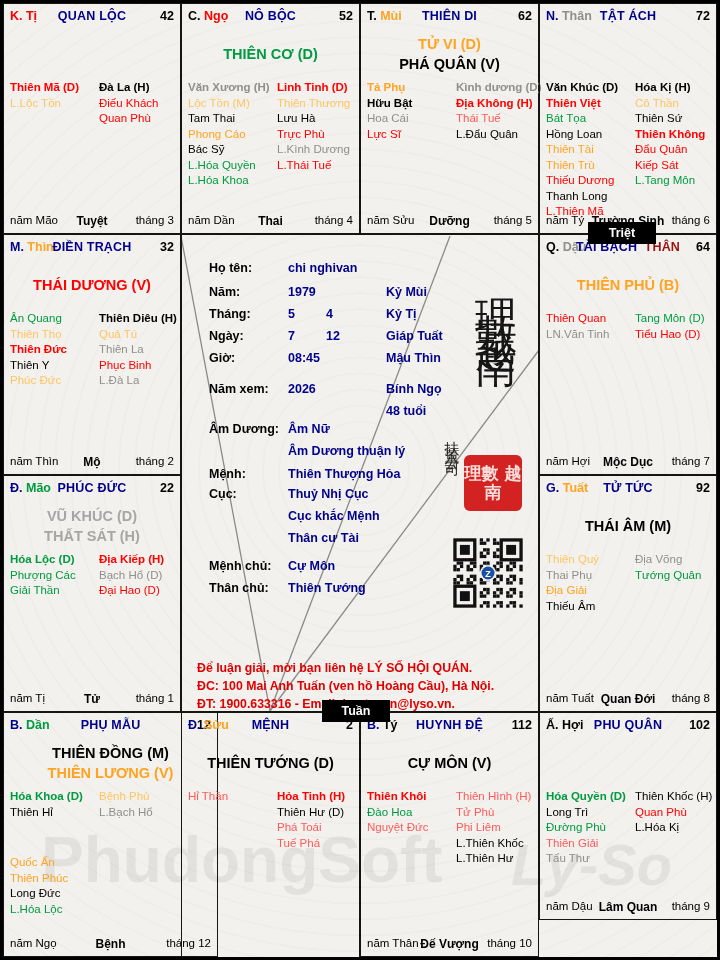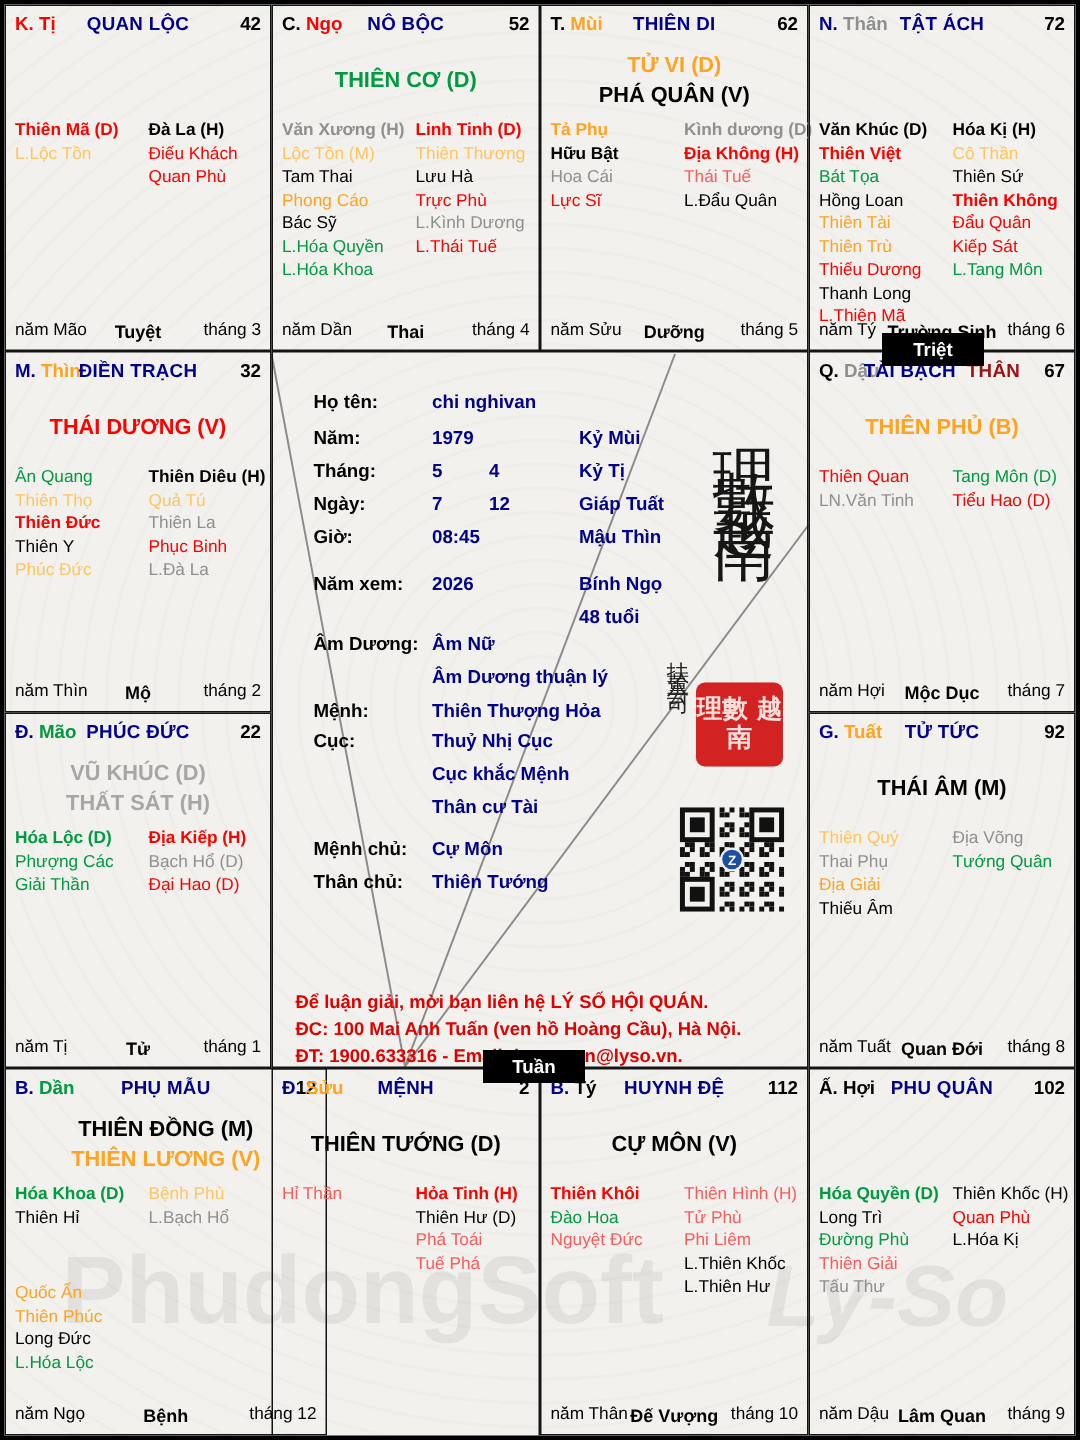--- a/index.html
+++ b/index.html
@@ -202,21 +202,21 @@
         <div class="binfo">
           <span class="bnam">năm Thìn</span>
           <span class="bvong">Mộ</span>
           <span class="bthang">tháng 2</span>
         </div>
       </div>
       <div class="cell" style="left: 536px; top: 231px; width: 178px; height: 241px;">
         <div class="hdr">
           <span class="canchi"><span style="color: rgb(0, 0, 0);">Q. </span><span style="color: rgb(143, 143, 143);">Dậu</span></span>
           <span class="pname">TÀI BẠCH<span style="color: rgb(153, 17, 17);">&nbsp;&nbsp;THÂN</span></span>
-          <span class="pnum">67</span>
+          <span class="pnum">64</span>
         </div>
         <div class="majors">
           <div style="color: rgb(255, 163, 33);">THIÊN PHỦ (B)</div>
         </div>
         <div class="cols">
           <div class="colL">
             <div class="star" style="color: rgb(255, 0, 0);">Thiên Quan</div>
             <div class="star" style="color: rgb(143, 143, 143);">LN.Văn Tinh</div>
           </div>
           <div class="colR">
@@ -363,21 +363,21 @@
             <div class="star" style="color: rgb(0, 0, 0);">L.Thiên Khốc</div>
             <div class="star" style="color: rgb(0, 0, 0);">L.Thiên Hư</div>
           </div>
         </div>
         <div class="binfo">
           <span class="bnam">năm Thân</span>
           <span class="bvong">Đế Vượng</span>
           <span class="bthang">tháng 10</span>
         </div>
       </div>
-      <div class="cell" style="left: 536px; top: 709px; width: 178px; height: 245px;">
+      <div class="cell" style="left: 536px; top: 709px; width: 178px; height: 208px;">
         <div class="hdr">
           <span class="canchi"><span style="color: rgb(0, 0, 0);">Ấ. </span><span style="color: rgb(0, 0, 0);">Hợi</span></span>
           <span class="pname">PHU QUÂN</span>
           <span class="pnum">102</span>
         </div>
         <div class="cols">
           <div class="colL">
             <div class="star" style="color: rgb(0, 154, 65); font-weight: bold;">Hóa Quyền (D)</div>
             <div class="star" style="color: rgb(0, 0, 0);">Long Trì</div>
             <div class="star" style="color: rgb(0, 154, 65);">Đường Phù</div>

